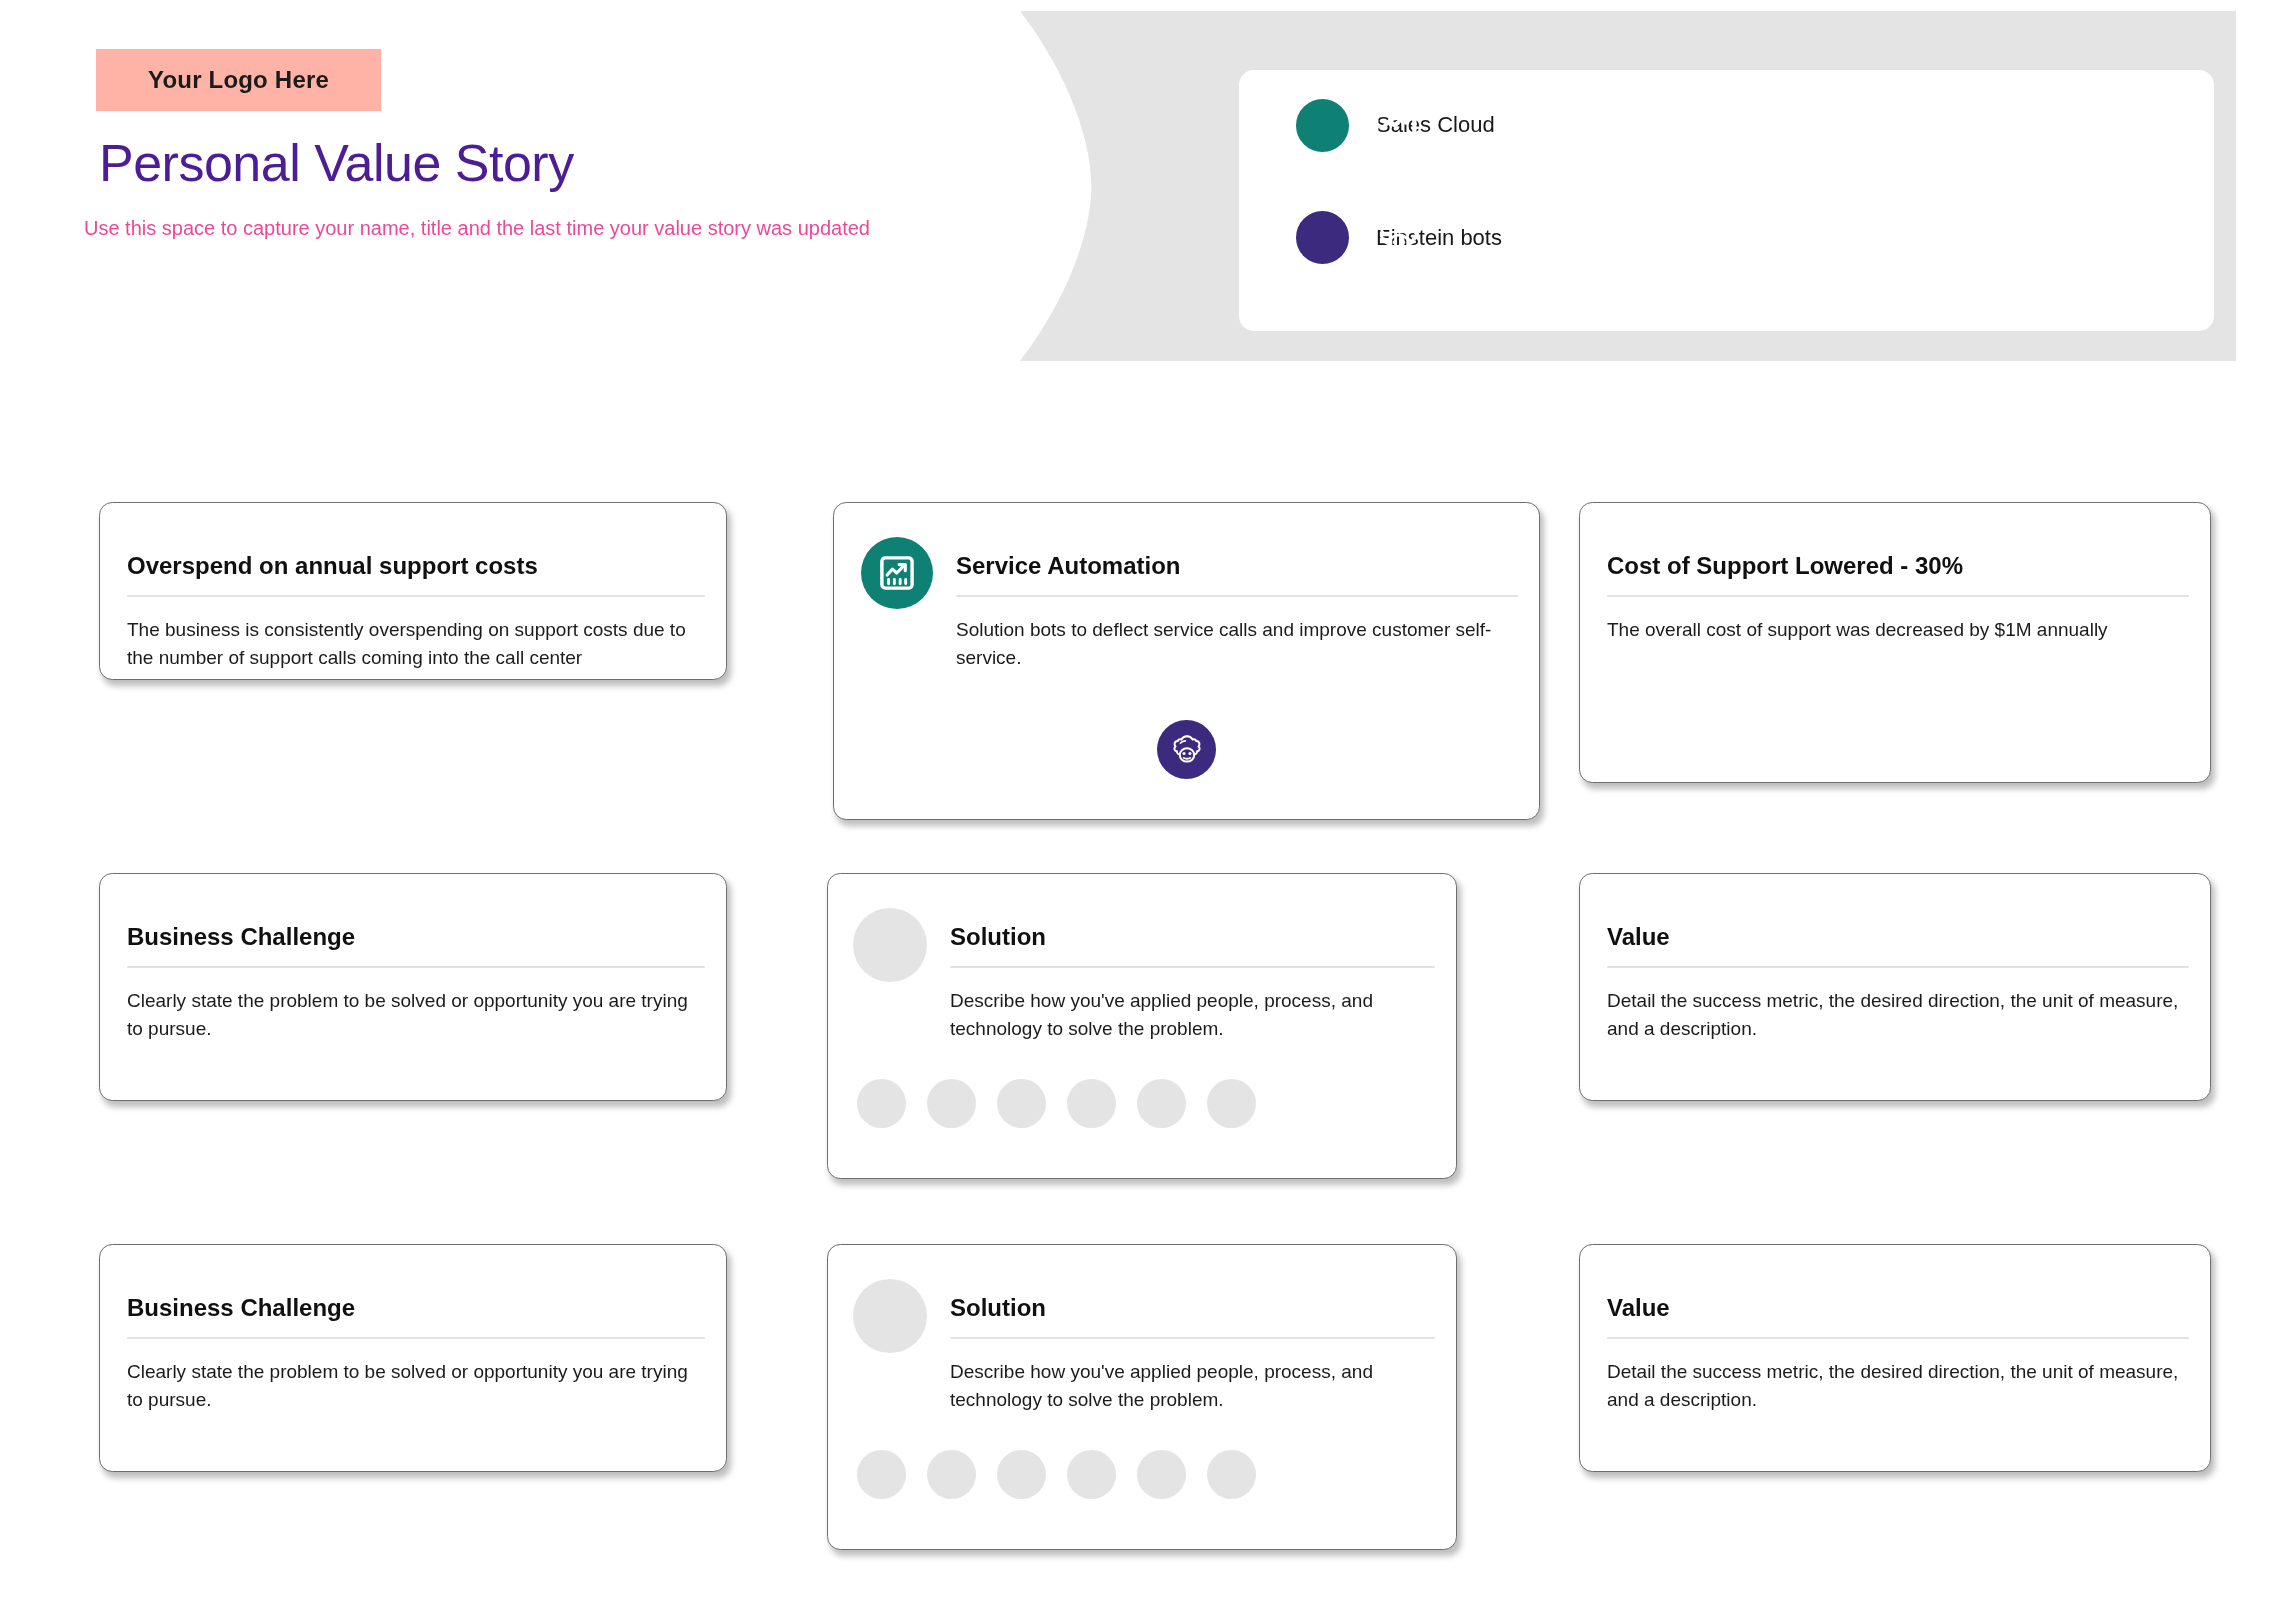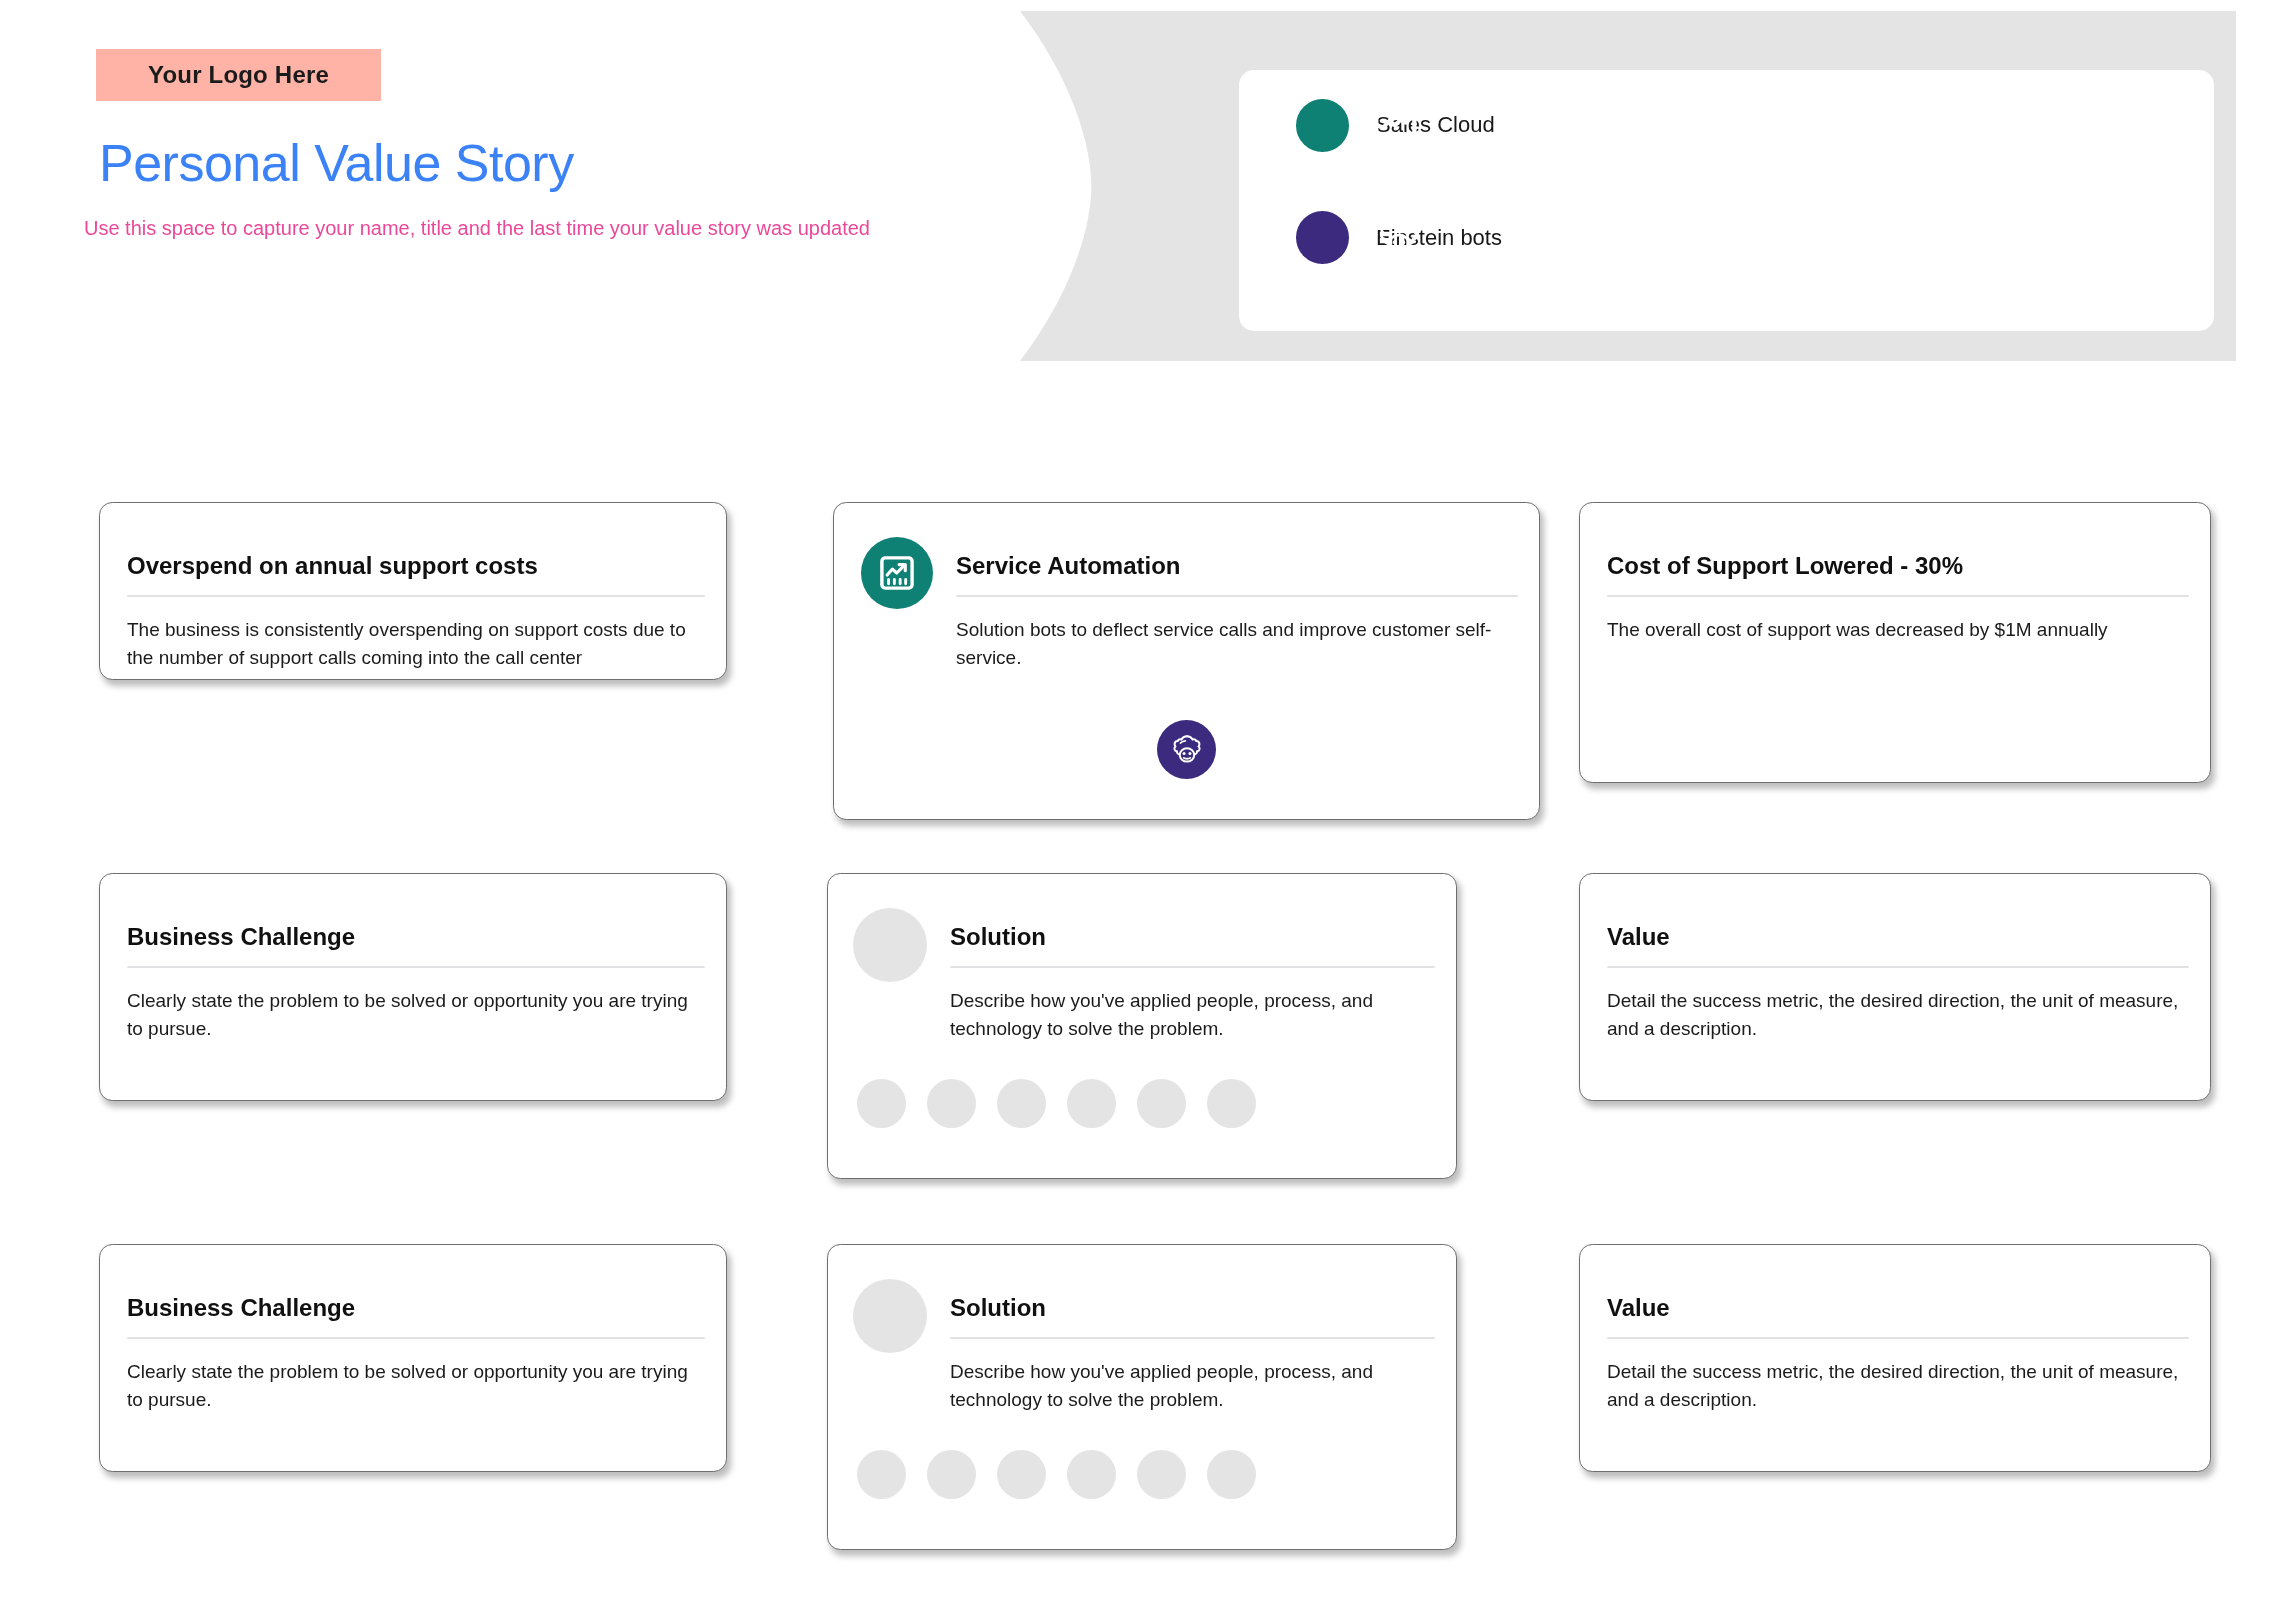--- a/index.html
+++ b/index.html
@@ -19,39 +19,39 @@
     background: #ffffff;
     overflow: hidden;
   }
 
   
   .logo-box {
     position: absolute;
     left: 96px;
     top: 49px;
     width: 285px;
-    height: 52px;
+    height: 62px;
     background: #ffb3a7;
     display: flex;
     align-items: center;
     justify-content: center;
   }
   .logo-box span {
     font-size: 24px;
     font-weight: 700;
     color: #1b1b1b;
     letter-spacing: 0.2px;
   }
   .page-title {
     position: absolute;
     left: 99px;
     top: 133px;
     font-size: 52px;
     font-weight: 400;
-    color: #3b82f6;
+    color: #4c1d95;
     letter-spacing: -0.5px;
     white-space: nowrap;
   }
   .page-subtitle {
     position: absolute;
     left: 84px;
     top: 217px;
     font-size: 20px;
     font-weight: 400;
     color: #ec4899;

